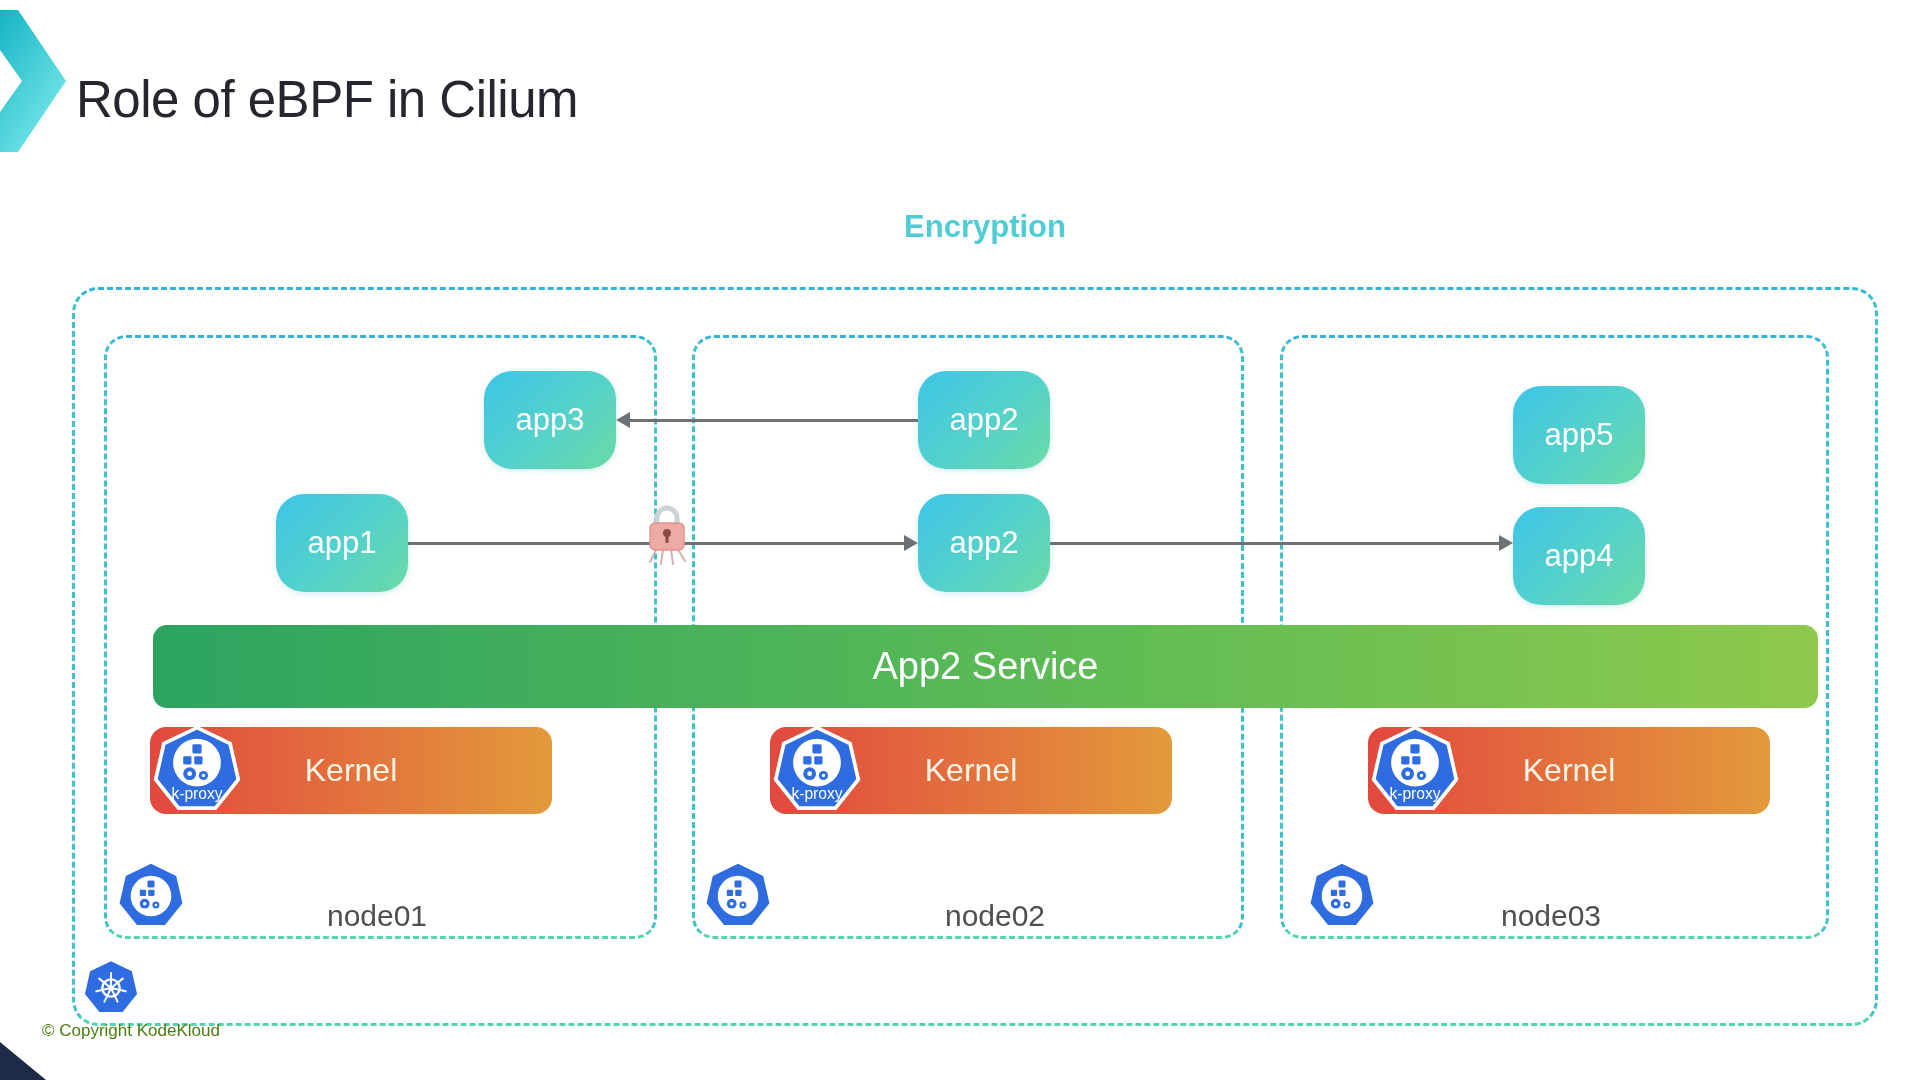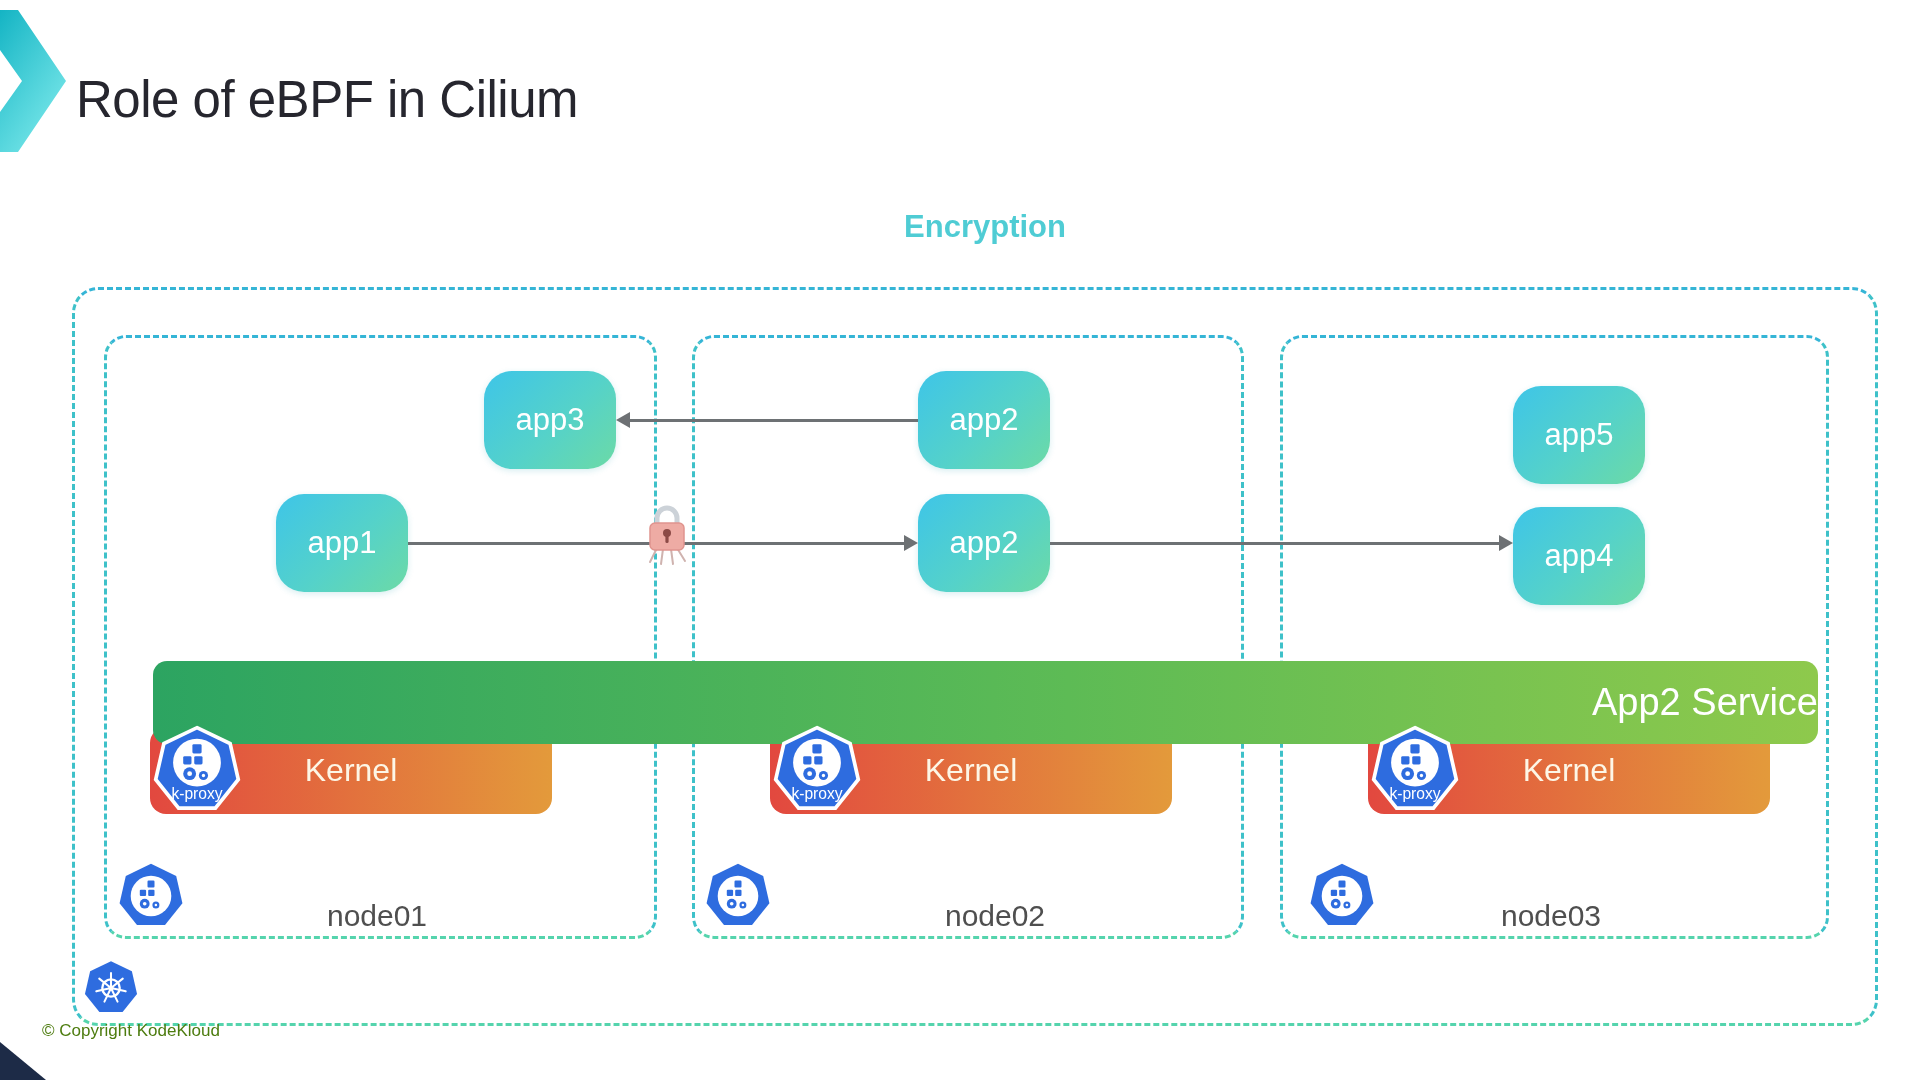--- a/index.html
+++ b/index.html
@@ -41,23 +41,23 @@
     border-top:8px solid transparent;border-bottom:8px solid transparent;border-right:14px solid #6d7174;}
   .arrow .head-right{position:absolute;right:0;top:0;width:0;height:0;
     border-top:8px solid transparent;border-bottom:8px solid transparent;border-left:14px solid #6d7174;}
   .arrow1{left:616px;top:412px;width:302px;} .arrow1 .line{left:12px;right:0;}
   .arrow2{left:408px;top:535px;width:510px;} .arrow2 .line{left:0;right:12px;}
   .arrow3{left:1050px;top:535px;width:463px;} .arrow3 .line{left:0;right:12px;}
   .lock{left:644px;top:498px;width:46px;height:70px;z-index:5;}
 
   
   .service-bar{
-    left:153px;top:661px;width:1665px;height:83px;border-radius:14px;
+    left:153px;top:625px;width:1665px;height:83px;border-radius:14px;
     background:linear-gradient(90deg,#2ca461 0%,#5dbb55 55%,#8ec94c 100%);
-    color:#ffffff;font-size:38px;font-weight:500;display:flex;align-items:center;justify-content:flex-end;
+    color:#ffffff;font-size:38px;font-weight:500;display:flex;align-items:center;justify-content:center;
     z-index:3;
   }
 
   
   .kernel-bar{
     top:727px;width:402px;height:87px;border-radius:16px;
     background:linear-gradient(90deg,#e2483f 0%,#e39a3b 100%);
     color:#fdf6e6;font-size:32px;font-weight:500;display:flex;align-items:center;justify-content:center;
     z-index:2;
   }

